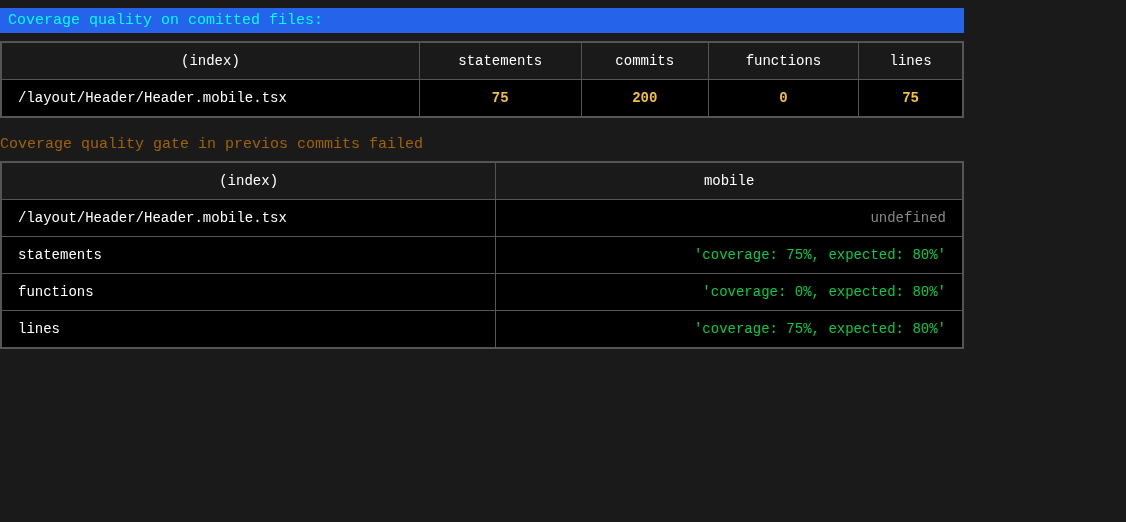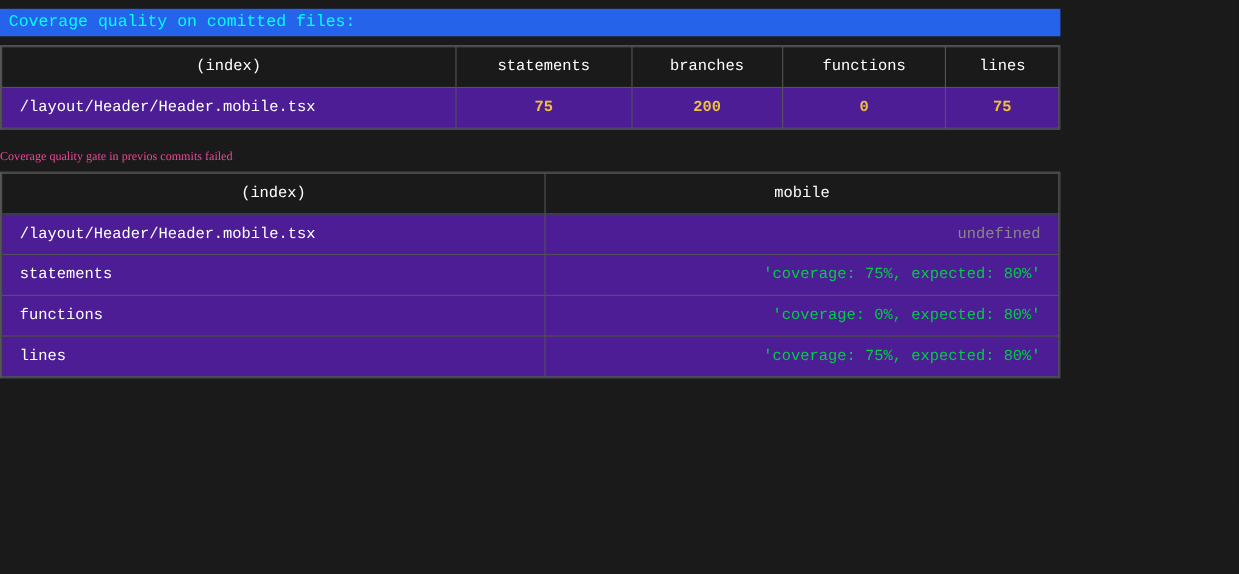--- a/index.html
+++ b/index.html
@@ -49,37 +49,37 @@
       text-align: center;
     }
 
     table th {
       color: #ffffff;
       background-color: #1a1a1a;
       font-weight: normal;
     }
 
     table td {
-      background-color: #4c1d95;
+      background-color: #000000;
     }
 
     table td.left-align {
       text-align: left;
     }
 
     .yellow-val {
       color: #f0c040;
       font-weight: bold;
       text-align: center;
     }
 
     .coverage-gate-title {
-      color: #ec4899;
-      font-family: Liberation Serif, serif;
-      font-size: 11px;
+      color: #a16207;
+      font-family: Liberation Mono, monospace;
+      font-size: 15px;
       padding: 6px 0 8px 0;
     }
 
     .error-table th, .error-table td {
       color: #ffffff;
     }
 
     .error-cell {
       text-align: right;
     }
@@ -100,21 +100,21 @@
   
   <div class="coverage-title-top">Coverage quality on comitted files:</div>
 
   
   <div class="table-wrapper">
     <table>
       <thead>
         <tr>
           <th>(index)</th>
           <th>statements</th>
-          <th>branches</th>
+          <th>commits</th>
           <th>functions</th>
           <th>lines</th>
         </tr>
       </thead>
       <tbody>
         <tr>
           <td class="left-align">/layout/Header/Header.mobile.tsx</td>
           <td><span class="yellow-val">75</span></td>
           <td><span class="yellow-val">200</span></td>
           <td><span class="yellow-val">0</span></td>

